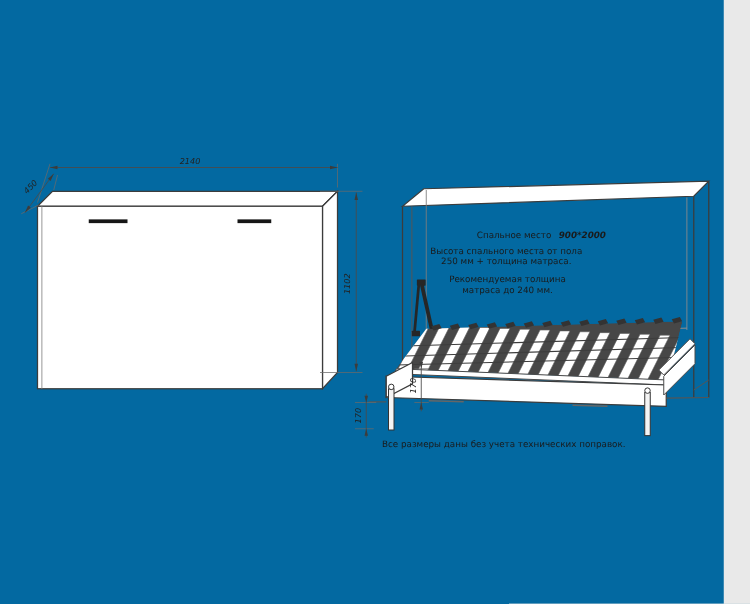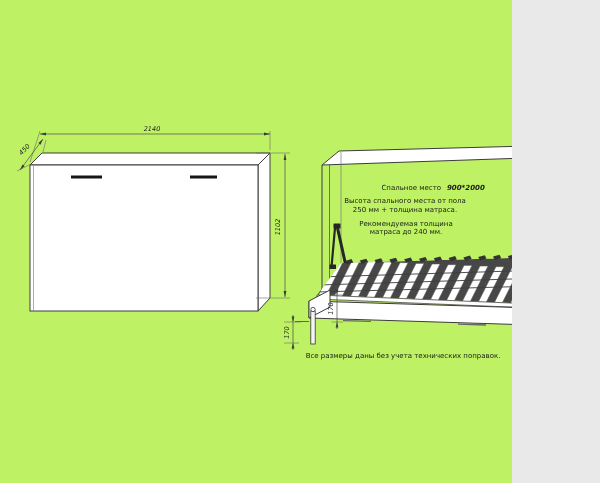--- a/index.html
+++ b/index.html
@@ -1,19 +1,19 @@
 <!DOCTYPE html>
 <html><head>
 <meta charset="utf-8">
 <style>
   html,body{margin:0;padding:0;background:#e9e9e9;}
   .canvas{
     position:relative;
-    width:512px;height:483px;
-    background:#bef264;
+    width:579px;height:483px;
+    background:#0369a1;
     font-family:"DejaVu Sans", sans-serif;
     overflow:hidden;
   }
   svg{display:block;}
   .outline{fill:#ffffff;stroke:#3c3c3c;stroke-width:1;}
   .thin{stroke:#888888;stroke-width:0.7;fill:none;}
   .dimline{stroke:#4a4a4a;stroke-width:0.7;fill:none;}
   .extline{stroke:#6a6a6a;stroke-width:0.6;fill:none;}
   .arrow{fill:#3c3c3c;stroke:none;}
   .dimtext{font-size:6.5px;font-style:italic;fill:#222;font-family:"DejaVu Sans",sans-serif;}

